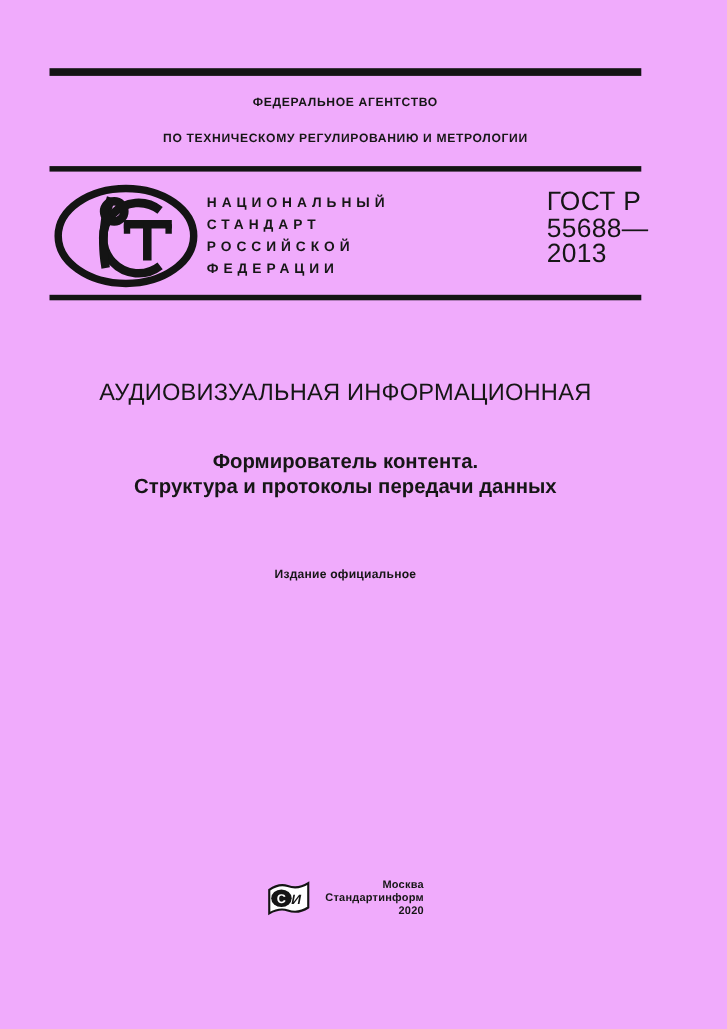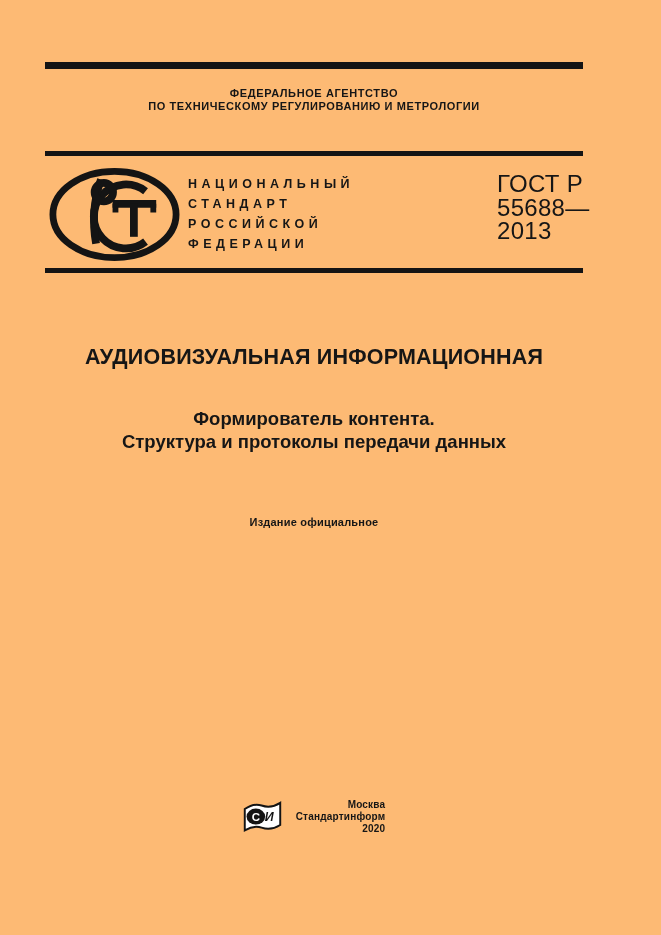--- a/index.html
+++ b/index.html
@@ -1,40 +1,40 @@
 <!DOCTYPE html>
 <html><head>
 <meta charset="utf-8">
 <style>
   html,body{margin:0;padding:0;background:#ffffff;}
   .page{
-    position:relative;width:661px;height:935px;background:#fdba74;
+    position:relative;width:661px;height:935px;background:#f0abfc;
     font-family:"Liberation Sans",sans-serif;color:#161616;overflow:hidden;
   }
   .rule{position:absolute;left:45px;width:538px;background:#141414;}
   .rule-top{top:62px;height:7px;}
   .rule-mid1{top:151px;height:5px;}
   .rule-mid2{top:268px;height:5px;}
   .agency{
     position:absolute;left:45px;top:87px;width:538px;text-align:center;
     font-size:11px;font-weight:bold;letter-spacing:0.6px;line-height:13px;
   }
-  .agency .l2{margin-top:0;}
+  .agency .l2{margin-top:20px;}
   .band-logo{position:absolute;left:46px;top:166px;width:137px;height:97px;}
   .designation{
     position:absolute;left:188px;top:174px;width:304px;
     font-size:12.5px;font-weight:bold;letter-spacing:4.5px;line-height:20px;
   }
   .gost-code{
     position:absolute;left:497px;top:172px;
     font-size:24px;font-weight:normal;line-height:23.5px;letter-spacing:0.3px;
   }
   .doc-title{
     position:absolute;left:45px;top:344px;width:538px;text-align:center;
-    font-size:21.5px;font-weight:bold;line-height:27.5px;letter-spacing:0.2px;
+    font-size:21.5px;font-weight:normal;line-height:27.5px;letter-spacing:0.2px;
   }
   .doc-subtitle{
     position:absolute;left:45px;top:407px;width:538px;text-align:center;
     font-size:18.5px;font-weight:bold;line-height:23px;
   }
   .edition{
     position:absolute;left:45px;top:516px;width:538px;text-align:center;
     font-size:11px;font-weight:bold;letter-spacing:0.2px;
   }
   .imprint{

